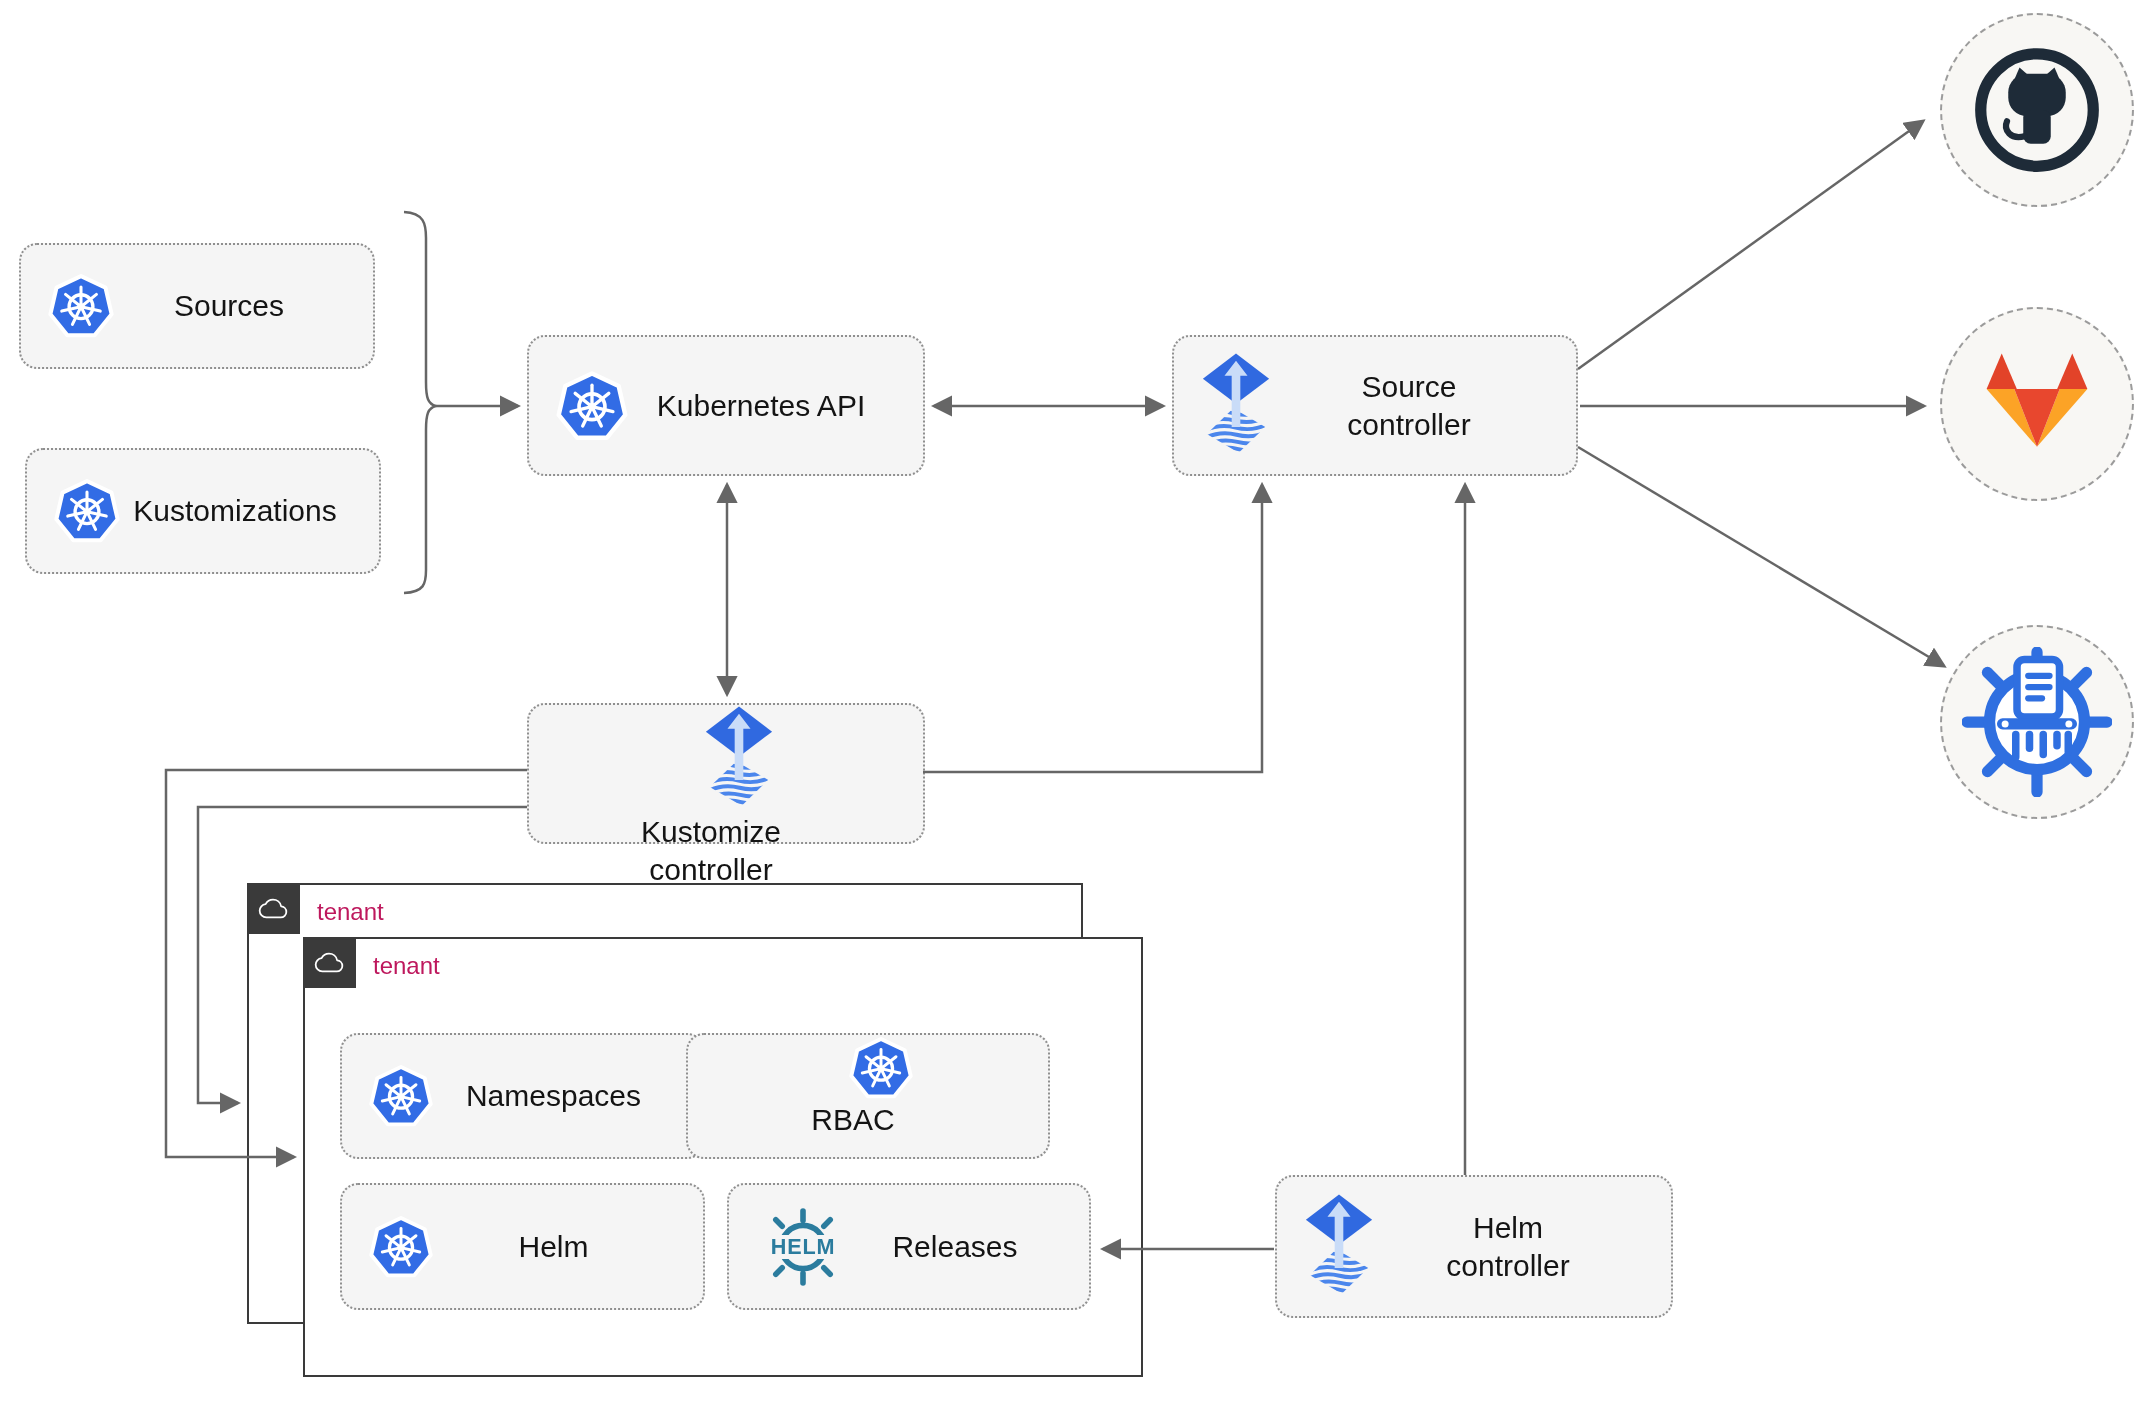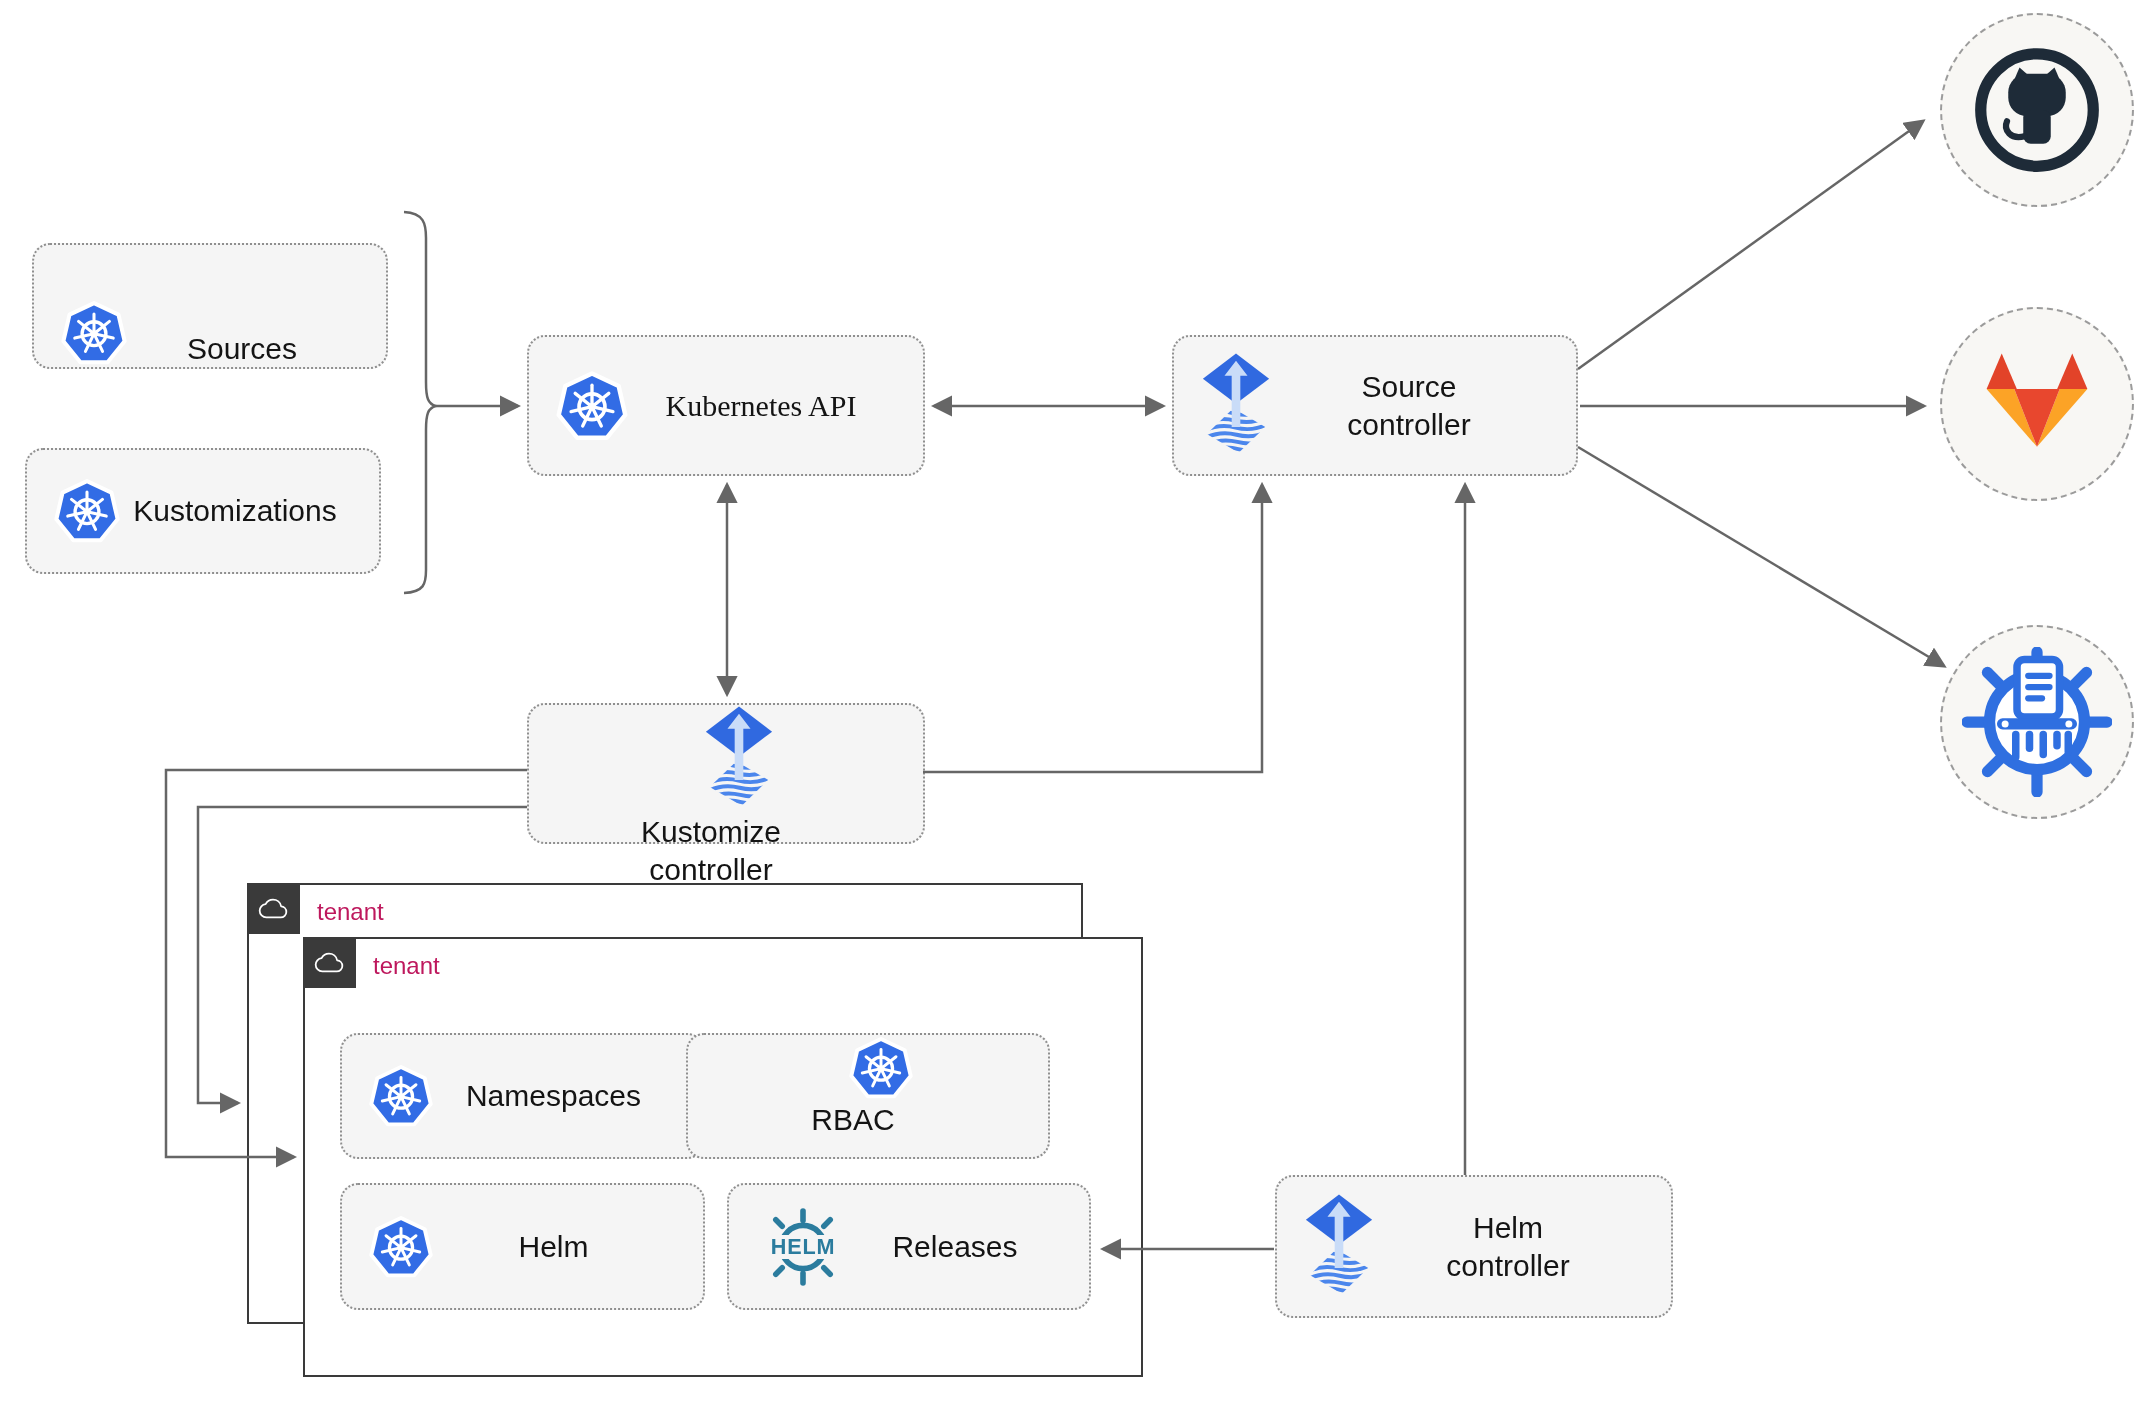--- a/index.html
+++ b/index.html
@@ -139,39 +139,39 @@
   </div>
   <div class="tenant tenant-front">
     <div class="badge">
       <svg width="32" height="30">
           <use href="#cloud"></use>
         </svg>
     </div>
     <span class="tlabel">tenant</span>
   </div>
 
-  <div class="box" style="left:32px;top:243px;width:356px;height:126px;align-items:flex-end;">
+  <div class="box" style="left:19px;top:243px;width:356px;height:126px;">
     <span class="ic">
         <svg width="68" height="68">
           <use href="#k8s"></use>
         </svg>
       </span>
     <span class="lbl">Sources</span>
   </div>
 
   <div class="box" style="left:25px;top:448px;width:356px;height:126px;">
     <span class="ic">
         <svg width="68" height="68">
           <use href="#k8s"></use>
         </svg>
       </span>
     <span class="lbl">Kustomizations</span>
   </div>
 
-  <div class="box" style="left:527px;top:335px;width:398px;height:141px;font-family:Liberation Serif, serif;">
+  <div class="box" style="left:527px;top:335px;width:398px;height:141px;">
     <span class="ic">
         <svg width="74" height="74">
           <use href="#k8s"></use>
         </svg>
       </span>
     <span class="lbl">Kubernetes API</span>
   </div>
 
   <div class="box" style="left:1172px;top:335px;width:406px;height:141px;">
     <span class="ic">

